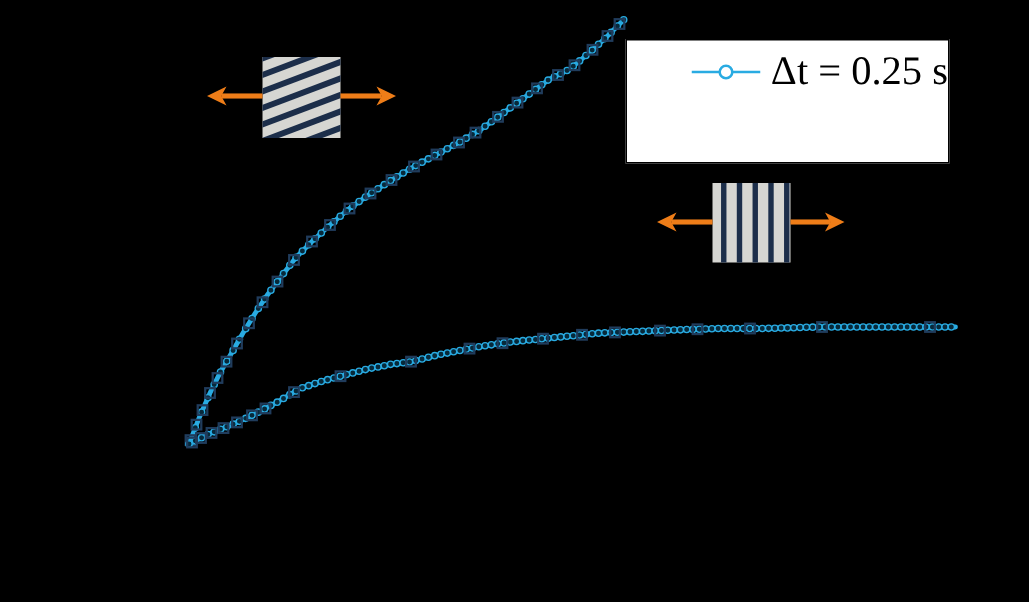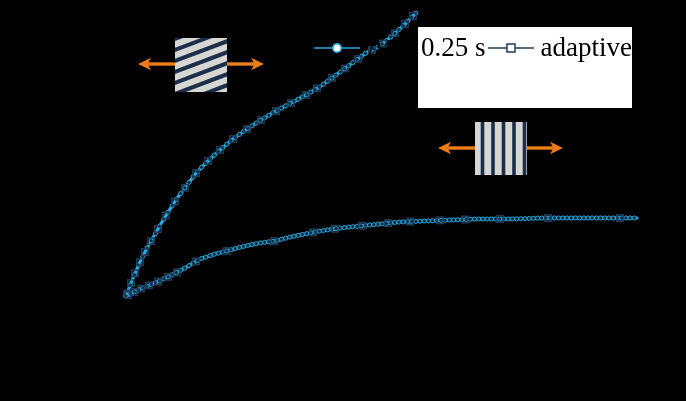--- a/index.html
+++ b/index.html
@@ -319,21 +319,14 @@
     </svg>
 
   <div class="legend">
     <div class="legend-row">
       <svg class="swatch" viewBox="0 0 46 18">
         <line x1="0" y1="9" x2="46" y2="9" stroke-width="1.6" stroke="#29abe2"></line>
         <circle cx="23" cy="9" r="4.2" fill="#ffffff" stroke-width="1.7" stroke="#29abe2"></circle>
       </svg>
       <span class="legend-label">Δt = 0.25 s</span>
     </div>
-    <div class="legend-row">
-      <svg class="swatch" viewBox="0 0 46 18">
-        <line x1="0" y1="9" x2="46" y2="9" stroke-width="1.6" stroke="#203c5c"></line>
-        <rect x="19" y="5" width="8" height="8" fill="#ffffff" stroke-width="1.5" stroke="#203c5c"></rect>
-      </svg>
-      <span class="legend-label">adaptive</span>
-    </div>
   </div>
 </div>
 
 </body></html>

